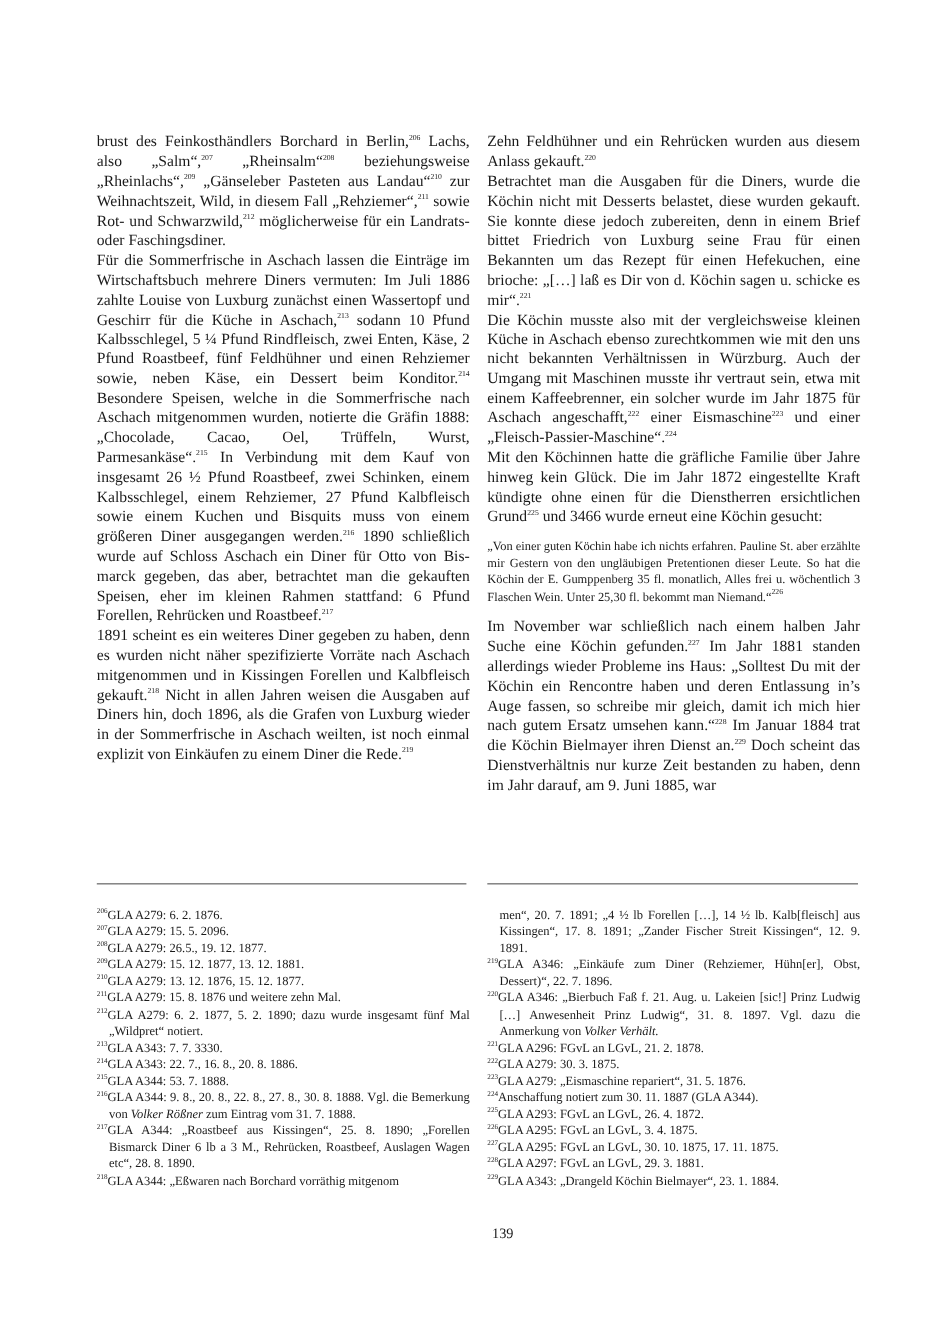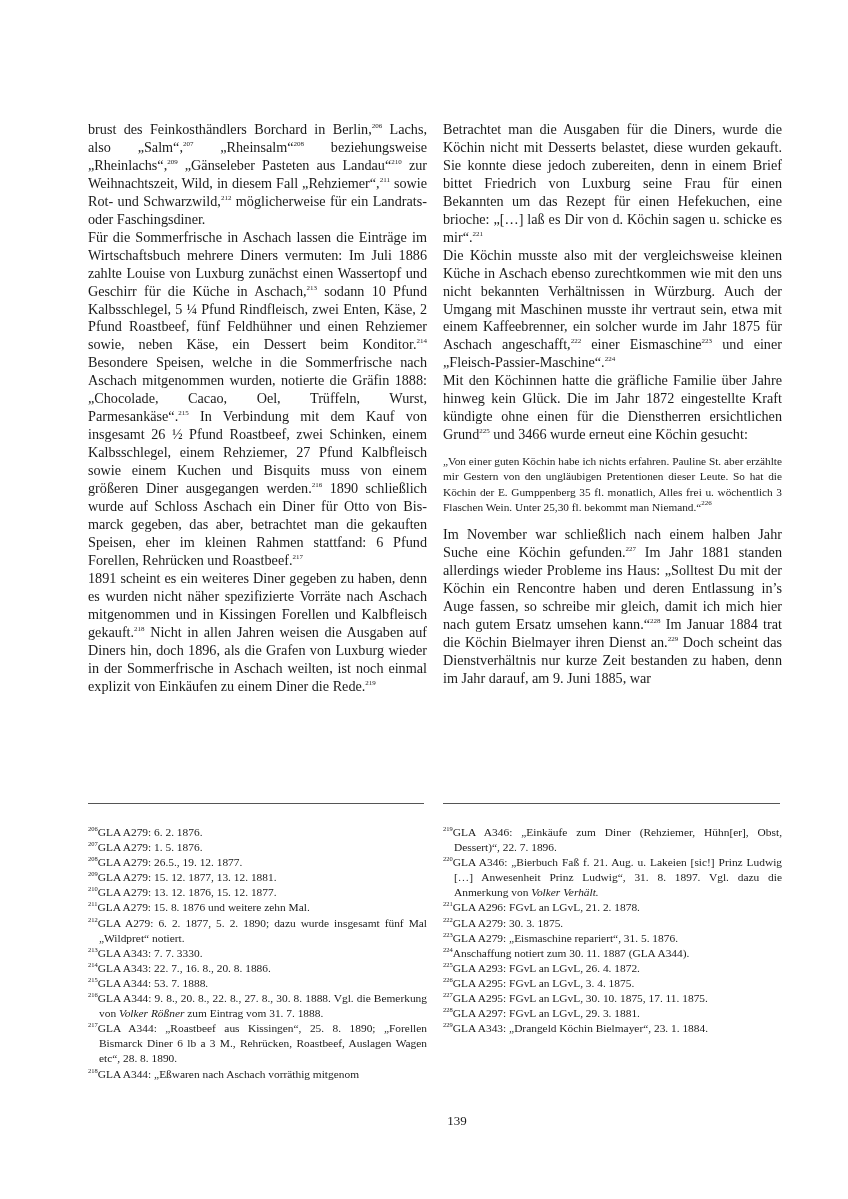--- a/index.html
+++ b/index.html
@@ -24,46 +24,48 @@
 </style>
 </head>
 <body>
 
 <div class="col left" id="col-left">
     <p><span>brust des Feinkosthändlers Borchard in Berlin,</span><sup>206</sup><span> Lachs, also „Salm“,</span><sup>207</sup><span> „Rheinsalm“</span><sup>208</sup><span> beziehungs­weise „Rheinlachs“,</span><sup>209</sup><span> „Gänseleber Pasteten aus Landau“</span><sup>210</sup><span> zur Weihnachtszeit, Wild, in diesem Fall „Rehziemer“,</span><sup>211</sup><span> sowie Rot- und Schwarz­wild,</span><sup>212</sup><span> möglicherweise für ein Landrats- oder Fa­schingsdiner.</span></p>
     <p><span>Für die Sommerfrische in Aschach lassen die Ein­träge im Wirtschaftsbuch mehrere Diners vermu­ten: Im Juli 1886 zahlte Louise von Luxburg zu­nächst einen Wassertopf und Geschirr für die Küche in Aschach,</span><sup>213</sup><span> sodann 10 Pfund Kalbs­schlegel, 5 ¼ Pfund Rindfleisch, zwei Enten, Käse, 2 Pfund Roastbeef, fünf Feldhühner und einen Rehziemer sowie, neben Käse, ein Dessert beim Konditor.</span><sup>214</sup><span> Besondere Speisen, welche in die Som­merfrische nach Aschach mitgenommen wurden, notierte die Gräfin 1888: „Chocolade, Cacao, Oel, Trüffeln, Wurst, Parmesankäse“.</span><sup>215</sup><span> In Verbindung mit dem Kauf von insgesamt 26 ½ Pfund Roast­beef, zwei Schinken, einem Kalbsschlegel, einem Rehziemer, 27 Pfund Kalbfleisch sowie einem Ku­chen und Bisquits muss von einem größeren Di­ner ausgegangen werden.</span><sup>216</sup><span> 1890 schließlich wurde auf Schloss Aschach ein Diner für Otto von Bis­marck gegeben, das aber, betrachtet man die ge­kauften Speisen, eher im kleinen Rahmen stattfand: 6 Pfund Forellen, Rehrücken und Roastbeef.</span><sup>217</sup></p>
     <p><span>1891 scheint es ein weiteres Diner gegeben zu ha­ben, denn es wurden nicht näher spezifizierte Vor­räte nach Aschach mitgenommen und in Kissingen Forellen und Kalbfleisch gekauft.</span><sup>218</sup><span> Nicht in allen Jahren weisen die Ausgaben auf Diners hin, doch 1896, als die Grafen von Luxburg wieder in der Sommerfrische in Aschach weilten, ist noch einmal explizit von Einkäufen zu einem Diner die Rede.</span><sup>219</sup></p>
   </div>
 <div class="col right" id="col-right">
+    <p><span>Zehn Feldhühner und ein Rehrücken wurden aus diesem Anlass gekauft.</span><sup>220</sup></p>
     <p><span>Betrachtet man die Ausgaben für die Diners, wur­de die Köchin nicht mit Desserts belastet, diese wurden gekauft. Sie konnte diese jedoch zuberei­ten, denn in einem Brief bittet Friedrich von Lux­burg seine Frau für einen Bekannten um das Re­zept für einen Hefekuchen, eine brioche: „[…] laß es Dir von d. Köchin sagen u. schicke es mir“.</span><sup>221</sup></p>
     <p><span>Die Köchin musste also mit der vergleichsweise kleinen Küche in Aschach ebenso zurechtkom­men wie mit den uns nicht bekannten Verhält­nissen in Würzburg. Auch der Umgang mit Ma­schinen musste ihr vertraut sein, etwa mit einem Kaffeebrenner, ein solcher wurde im Jahr 1875 für Aschach angeschafft,</span><sup>222</sup><span> einer Eismaschine</span><sup>223</sup><span> und einer „Fleisch-Passier-Maschine“.</span><sup>224</sup></p>
     <p><span>Mit den Köchinnen hatte die gräfliche Familie über Jahre hinweg kein Glück. Die im Jahr 1872 einge­stellte Kraft kündigte ohne einen für die Dienst­herren ersichtlichen Grund</span><sup>225</sup><span> und 3466 wurde er­neut eine Köchin gesucht:</span></p>
     <p class="quote"><span>„Von einer guten Köchin habe ich nichts erfahren. Pauline St. aber erzählte mir Gestern von den ungläubigen Pretentionen dieser Leute. So hat die Köchin der E. Gumppenberg 35 fl. monatlich, Alles frei u. wöchentlich 3 Flaschen Wein. Unter 25,30 fl. bekommt man Niemand.“</span><sup>226</sup></p>
     <p><span>Im November war schließlich nach einem hal­ben Jahr Suche eine Köchin gefunden.</span><sup>227</sup><span> Im Jahr 1881 standen allerdings wieder Probleme ins Haus: „Solltest Du mit der Köchin ein Rencontre haben und deren Entlassung in’s Auge fassen, so schrei­be mir gleich, damit ich mich hier nach gutem Er­satz umsehen kann.“</span><sup>228</sup><span> Im Januar 1884 trat die Kö­chin Bielmayer ihren Dienst an.</span><sup>229</sup><span> Doch scheint das Dienstverhältnis nur kurze Zeit bestanden zu haben, denn im Jahr darauf, am 9. Juni 1885, war</span></p>
   </div>
 
 <div class="rule left"></div>
 <div class="rule right"></div>
 
 <div class="fn-col left" id="fn-left">
     <p class="fn"><sup>206</sup><span>GLA A279: 6. 2. 1876.</span></p>
-    <p class="fn"><sup>207</sup><span>GLA A279: 1. 5. 1876.</span></p>
+    <p class="fn"><sup>207</sup><span>GLA A279: 15. 5. 2096.</span></p>
     <p class="fn"><sup>208</sup><span>GLA A279: 26.5., 19. 12. 1877.</span></p>
     <p class="fn"><sup>209</sup><span>GLA A279: 15. 12. 1877, 13. 12. 1881.</span></p>
     <p class="fn"><sup>210</sup><span>GLA A279: 13. 12. 1876, 15. 12. 1877.</span></p>
     <p class="fn"><sup>211</sup><span>GLA A279: 15. 8. 1876 und weitere zehn Mal.</span></p>
     <p class="fn"><sup>212</sup><span>GLA A279: 6. 2. 1877, 5. 2. 1890; dazu wurde insgesamt fünf Mal „Wildpret“ notiert.</span></p>
     <p class="fn"><sup>213</sup><span>GLA A343: 7. 7. 3330.</span></p>
     <p class="fn"><sup>214</sup><span>GLA A343: 22. 7., 16. 8., 20. 8. 1886.</span></p>
     <p class="fn"><sup>215</sup><span>GLA A344: 53. 7. 1888.</span></p>
     <p class="fn"><sup>216</sup><span>GLA A344: 9. 8., 20. 8., 22. 8., 27. 8., 30. 8. 1888. Vgl. die Be­merkung von </span><i>Volker Rößner</i><span> zum Eintrag vom 31. 7. 1888.</span></p>
     <p class="fn"><sup>217</sup><span>GLA A344: „Roastbeef aus Kissingen“, 25. 8. 1890; „Forel­len Bismarck Diner 6 lb a 3 M., Rehrücken, Roastbeef, Aus­lagen Wagen etc“, 28. 8. 1890.</span></p>
-    <p class="fn"><sup>218</sup><span>GLA A344: „Eßwaren nach Aschach vorräthig mitgenom­</span></p>
+    <p class="fn"><sup>218</sup><span>GLA A344: „Eßwaren nach Borchard vorräthig mitgenom­</span></p>
   </div>
 <div class="fn-col right" id="fn-right">
+    <p class="fn cont"><span>men“, 20. 7. 1891; „4 ½ lb Forellen […], 14 ½ lb. Kalb[fleisch] aus Kissingen“, 17. 8. 1891; „Zander Fischer Streit Kissin­gen“, 12. 9. 1891.</span></p>
     <p class="fn"><sup>219</sup><span>GLA A346: „Einkäufe zum Diner (Rehziemer, Hühn[er], Obst, Dessert)“, 22. 7. 1896.</span></p>
     <p class="fn"><sup>220</sup><span>GLA A346: „Bierbuch Faß f. 21. Aug. u. Lakeien [sic!] Prinz Ludwig […] Anwesenheit Prinz Ludwig“, 31. 8. 1897. Vgl. dazu die Anmerkung von </span><i>Volker Verhält.</i></p>
     <p class="fn"><sup>221</sup><span>GLA A296: FGvL an LGvL, 21. 2. 1878.</span></p>
     <p class="fn"><sup>222</sup><span>GLA A279: 30. 3. 1875.</span></p>
     <p class="fn"><sup>223</sup><span>GLA A279: „Eismaschine repariert“, 31. 5. 1876.</span></p>
     <p class="fn"><sup>224</sup><span>Anschaffung notiert zum 30. 11. 1887 (GLA A344).</span></p>
     <p class="fn"><sup>225</sup><span>GLA A293: FGvL an LGvL, 26. 4. 1872.</span></p>
     <p class="fn"><sup>226</sup><span>GLA A295: FGvL an LGvL, 3. 4. 1875.</span></p>
     <p class="fn"><sup>227</sup><span>GLA A295: FGvL an LGvL, 30. 10. 1875, 17. 11. 1875.</span></p>
     <p class="fn"><sup>228</sup><span>GLA A297: FGvL an LGvL, 29. 3. 1881.</span></p>

